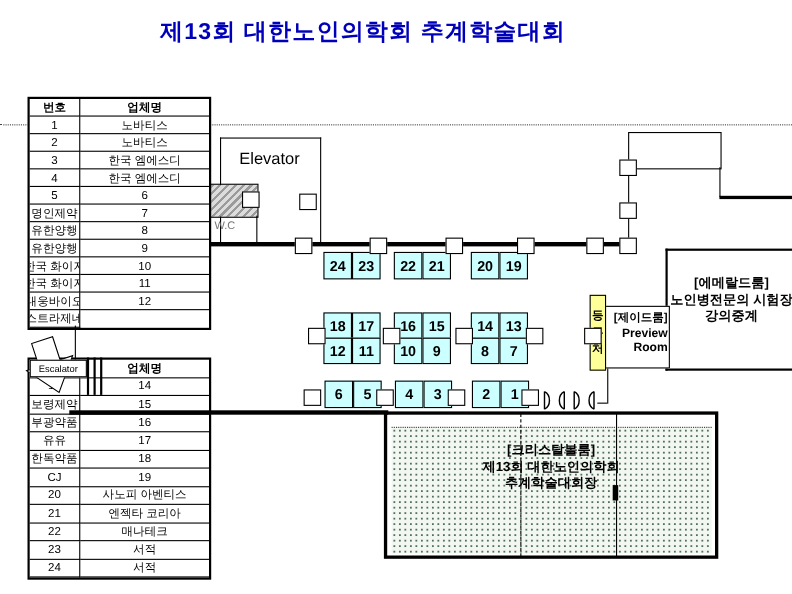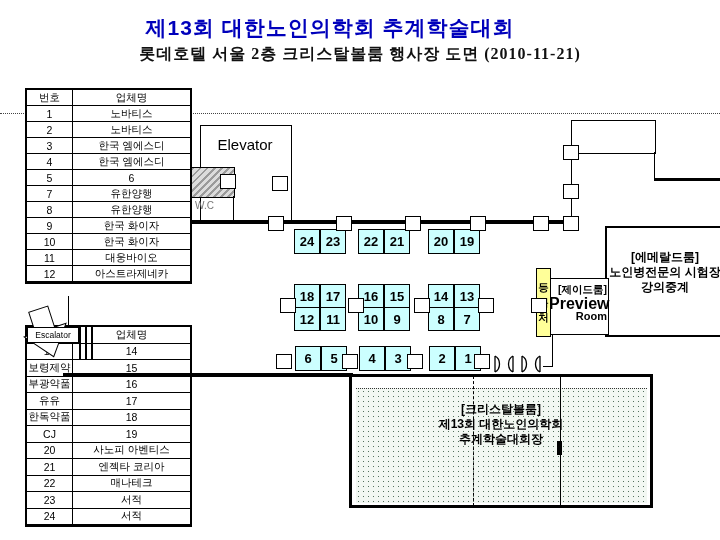--- a/index.html
+++ b/index.html
@@ -11,21 +11,21 @@
             font-family:"Liberation Serif",serif;letter-spacing:1px;color:#111;}
   .dotline{border-top:1px dotted #444;height:0;z-index:1;}
   .wall{background:#000;z-index:5;}
   .vline{width:0;border-left:1px solid #000;z-index:3;}
   .hline{height:0;border-top:1px solid #000;z-index:3;}
   
   .etable{display:grid;grid-template-columns:46px 117px;border:2px solid #000;background:#fff;z-index:2;}
   .etable .cell{border-right:1px solid #000;border-bottom:1px solid #000;font-size:10.5px;
                 display:flex;align-items:center;justify-content:center;overflow:hidden;white-space:nowrap;}
   .etable .cell:nth-child(2n){border-right:none;}
-  .etable .hdr{font-weight:normal;}
+  .etable .hdr{font-weight:bold;}
   .t1{left:25px;top:88px;grid-auto-rows:16px;}
   .t2{left:25px;top:325px;grid-auto-rows:16.5px;}
   
   .roombox{border:1px solid #000;background:#fff;z-index:2;}
   .lbl{font-size:15px;z-index:4;}
   .booth{position:absolute;width:24px;background:#ccffff;border:1px solid #000;z-index:4;
          display:flex;align-items:center;justify-content:center;font-size:13px;font-weight:600;}
   .pillar{position:absolute;width:14px;height:13px;background:#fff;border:1px solid #000;z-index:6;}
   .hatch{background:repeating-linear-gradient(135deg,#9a9a9a 0 2px,#dcdcdc 2px 5px);border:1px solid #000;z-index:3;}
   .regbox{background:#ffff99;border:1px solid #000;z-index:6;display:flex;flex-direction:column;
@@ -38,37 +38,37 @@
              justify-content:center;z-index:8;}
   .rail{width:2px;background:#000;z-index:7;}
   svg{display:block;}
 </style>
 </head>
 <body>
 
 <div class="stage">
 
   <div class="abs title" style="color:#0000bb;">제13회 대한노인의학회 추계학술대회</div>
-  <div class="abs subtitle">롯데호텔 서울 2층 크리스탈볼룸 행사장 도면 (2010-11-21)</div>
 
   <div class="abs dotline" style="left:0;top:113px;width:720px;"></div>
 
   <div class="abs etable t1" id="table1">
       <div class="cell hdr">번호</div>
       <div class="cell hdr">업체명</div>
       <div class="cell">1</div>
       <div class="cell">노바티스</div>
       <div class="cell">2</div>
       <div class="cell">노바티스</div>
       <div class="cell">3</div>
       <div class="cell">한국 엠에스디</div>
       <div class="cell">4</div>
       <div class="cell">한국 엠에스디</div>
       <div class="cell">5</div>
       <div class="cell">6</div>
+      <div class="cell">명인제약</div>
       <div class="cell">7</div>
       <div class="cell">유한양행</div>
       <div class="cell">8</div>
       <div class="cell">유한양행</div>
       <div class="cell">9</div>
       <div class="cell">한국 화이자</div>
       <div class="cell">10</div>
       <div class="cell">한국 화이자</div>
       <div class="cell">11</div>
       <div class="cell">대웅바이오</div>
@@ -119,21 +119,21 @@
   <div class="abs" style="left:605px;top:226px;width:115px;height:107px;border:2px solid #000;border-right:none;background:#fff;z-index:2;"></div>
   <div class="abs big-lbl" style="left:600px;top:250px;width:130px;">
     <div>[에메랄드룸]</div>
     <div>노인병전문의 시험장</div>
     <div>강의중계</div>
   </div>
 
   <div class="abs roombox" style="left:549px;top:278px;width:58px;height:55px;"></div>
   <div class="abs jade-lbl" style="left:549px;top:283px;width:58px;">
     <div>[제이드룸]</div>
-    <div style="font-size:16px;">Preview</div>
+    <div style="font-size:11px;">Preview</div>
     <div style="font-size:11px;">Room</div>
   </div>
   <div class="abs regbox" id="regbox" style="left: 536px; top: 268px; width: 13px; height: 67px; background: rgb(255, 255, 153);">
       <span>등</span>
       <span>록</span>
       <span>처</span>
     </div>
 
   <div class="abs" style="left:349px;top:374px;width:304px;height:134px;border:3px solid #000;background:#fff;z-index:2;box-sizing:border-box;"></div>
   <div class="abs crystal-fill" style="left:356px;top:388px;width:291px;height:114px;"></div>

